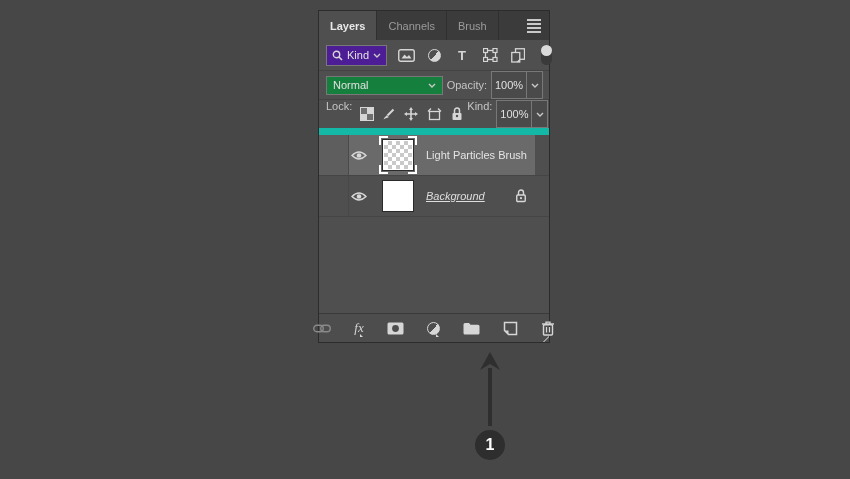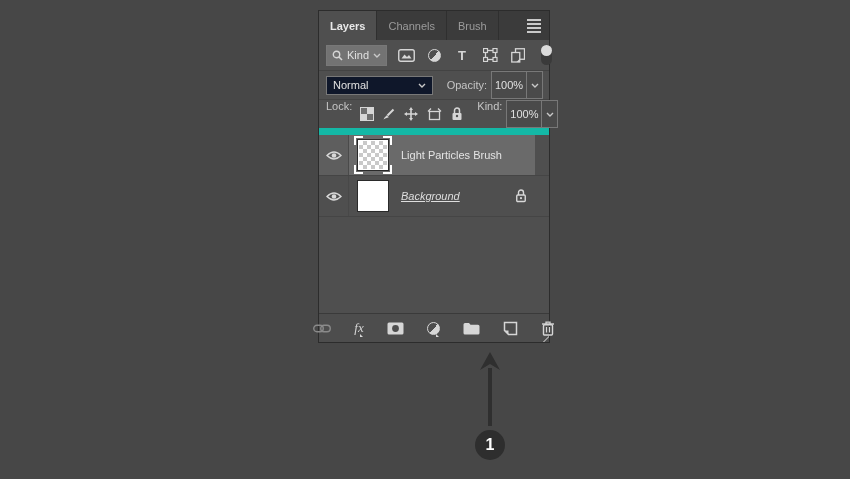--- a/index.html
+++ b/index.html
@@ -30,38 +30,38 @@
   }
   .tab.active { background:#4f4f4f; color:#e8e8e8; font-weight:bold; }
   .tab-spacer { flex:1; }
   .panel-menu { width:30px; display:flex; align-items:center; justify-content:center; }
   .burger { display:flex; flex-direction:column; gap:2px; }
   .burger i { display:block; width:14px; height:2px; background:#c9c9c9; }
 
   
   .filter-row { flex:0 0 31px; display:flex; align-items:center; padding:0 6px 0 7px; border-bottom:1px solid #434343; }
   .kind-select {
-    width:82px; height:21px; background:#737373; border:1px solid #787878;
+    width:82px; height:21px; background:#4c1d95; border:1px solid #787878;
     display:flex; align-items:center; padding:0 5px; gap:4px; margin-right:8px;
   }
   .kind-select .lbl { flex:1; color:#e0e0e0; }
   .ficons { display:flex; align-items:center; gap:6px; flex:1; justify-content:space-between; }
   .icon-btn { width:22px; height:20px; display:flex; align-items:center; justify-content:center; }
   .t-glyph { font-weight:bold; font-size:13px; color:#d6d6d6; line-height:1; }
   .toggle-pill { width:11px; height:19px; background:#3a3a3a; border-radius:6px; position:relative; }
   .toggle-pill b { position:absolute; top:-1px; left:0px; width:11px; height:11px; border-radius:50%; background:#dadada; }
 
   
   .blend-row { flex:0 0 28px; display:flex; align-items:center; padding:0 6px 0 7px; border-bottom:1px solid #434343; }
   .blend-select {
-    width:124px; height:19px; background:#0f172a; border:1px solid #787878;
+    width:124px; height:19px; background:#15803d; border:1px solid #787878;
     display:flex; align-items:center; padding:0 6px;
   }
   .blend-select .lbl { flex:1; color:#e0e0e0; }
-  .row-label { color:#c5c5c5; margin-left:14px; margin-right:4px; }
+  .row-label { color:#c5c5c5; margin-left:4px; margin-right:4px; }
   .val-group { display:flex; height:28px; }
   .val-box {
     width:36px; background:#4a4a4a; border:1px solid #787878;
     display:flex; align-items:center; justify-content:center; color:#e0e0e0;
   }
   .val-chev {
     width:16px; background:#4a4a4a; border:1px solid #787878; border-left:none;
     display:flex; align-items:center; justify-content:center;
   }
 
@@ -70,21 +70,21 @@
   .lock-row .lockicons { display:flex; align-items:center; gap:9px; margin-left:5px; }
   .lock-row .spacer { flex:1; }
   .checker-ico {
     width:12px; height:12px;
     background:conic-gradient(#d6d6d6 0 25%, #6e6e6e 0 50%, #d6d6d6 0 75%, #6e6e6e 0);
     background-size:12px 12px; outline:1px solid #d6d6d6;
   }
 
   
   .layer-list { flex:1; display:flex; flex-direction:column; overflow:hidden; }
-  .layer-row { height:41px; flex:0 0 41px; display:flex; align-items:center; border-bottom:1px solid #454545; }
+  .layer-row { height:41px; flex:0 0 41px; display:flex; align-items:center; border-bottom:1px solid #454545;padding-left:25px; }
   .layer-row.selected {
     background:linear-gradient(to right,
       #5e5e5e 0 29px, #4a4a4a 29px 30px,
       #6a6a6a 30px calc(100% - 14px), #4f4f4f calc(100% - 14px));
   }
   .layer-row.normal {
     background:linear-gradient(to right,
       transparent 0 29px, #484848 29px 30px, transparent 30px);
   }
   .eye-col { width:29px; flex:0 0 29px; display:flex; align-items:center; justify-content:center; }

